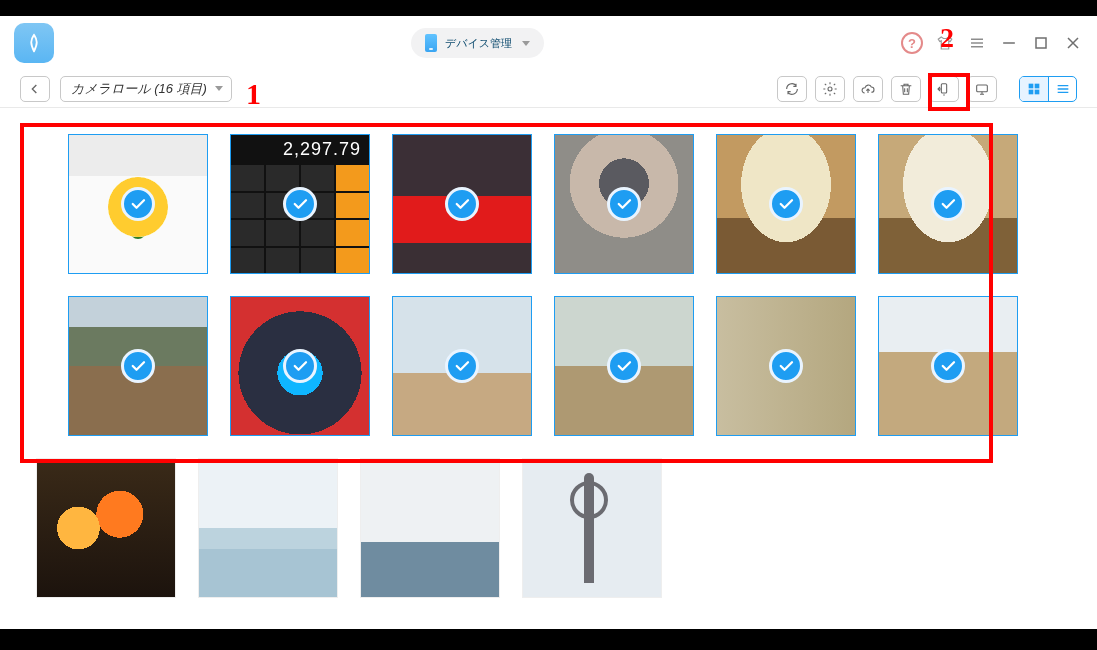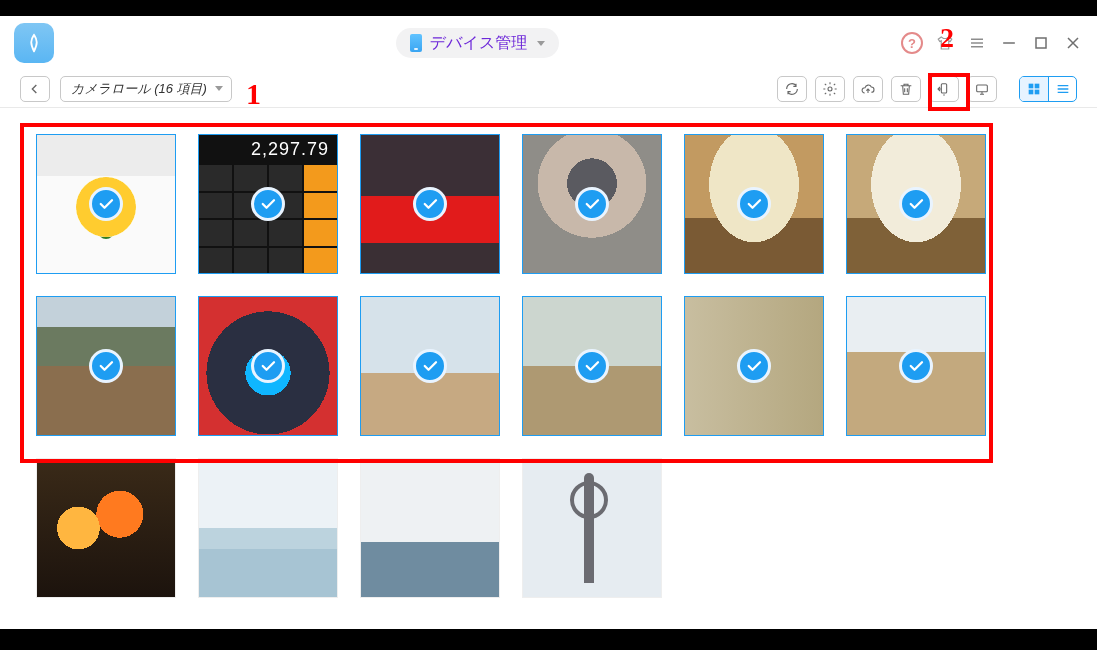--- a/index.html
+++ b/index.html
@@ -48,21 +48,21 @@
     display:flex; align-items:center; justify-content:center;
   }
   .logo svg { width:22px; height:22px; }
   .titlebar .spacer { flex:1; }
   .device-pill {
     height:30px;
     padding:0 14px;
     border-radius:15px;
     background:#f2f2f3;
     display:flex; align-items:center; gap:8px;
-    font-size:16px; color:#6d28d9;
+    font-size:11px; color:#0c4a6e;
     cursor:pointer;
   }
   .device-pill .phone {
     width:12px; height:18px; border-radius:2px;
     background:linear-gradient(180deg,#61c3ff,#3aa5f2);
     position:relative;
   }
   .device-pill .phone::after {
     content:""; position:absolute; bottom:2px; left:50%; transform:translateX(-50%);
     width:4px; height:2px; border-radius:1px; background:rgba(255,255,255,.85);
@@ -139,21 +139,21 @@
     grid-template-columns: repeat(6, 140px);
     gap:22px 22px;
   }
   .thumb {
     width:140px; height:140px; position:relative;
     border:1.5px solid transparent;
     display:flex; align-items:center; justify-content:center;
     cursor:pointer;
     background:#eee;
   }
-  .thumb.selected { border-color:var(--accent); }
+  .thumb.selected { border-color:var(--accent);margin-left:32px; }
   .thumb .img { width:100%; height:100%; }
   .check {
     position:absolute; left:50%; top:50%; transform:translate(-50%,-50%);
     width:34px; height:34px; border-radius:50%;
     background:var(--accent);
     border:3px solid #e9f4ff;
     display:none; align-items:center; justify-content:center;
   }
   .thumb.selected .check { display:flex; }
   .check svg { width:18px; height:18px; stroke:#fff; }

